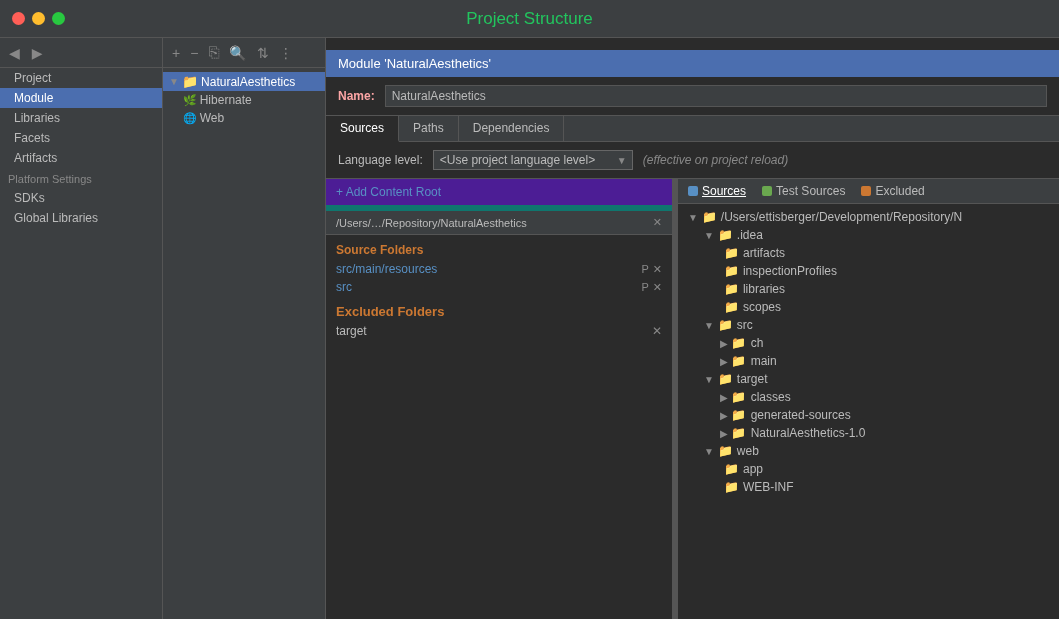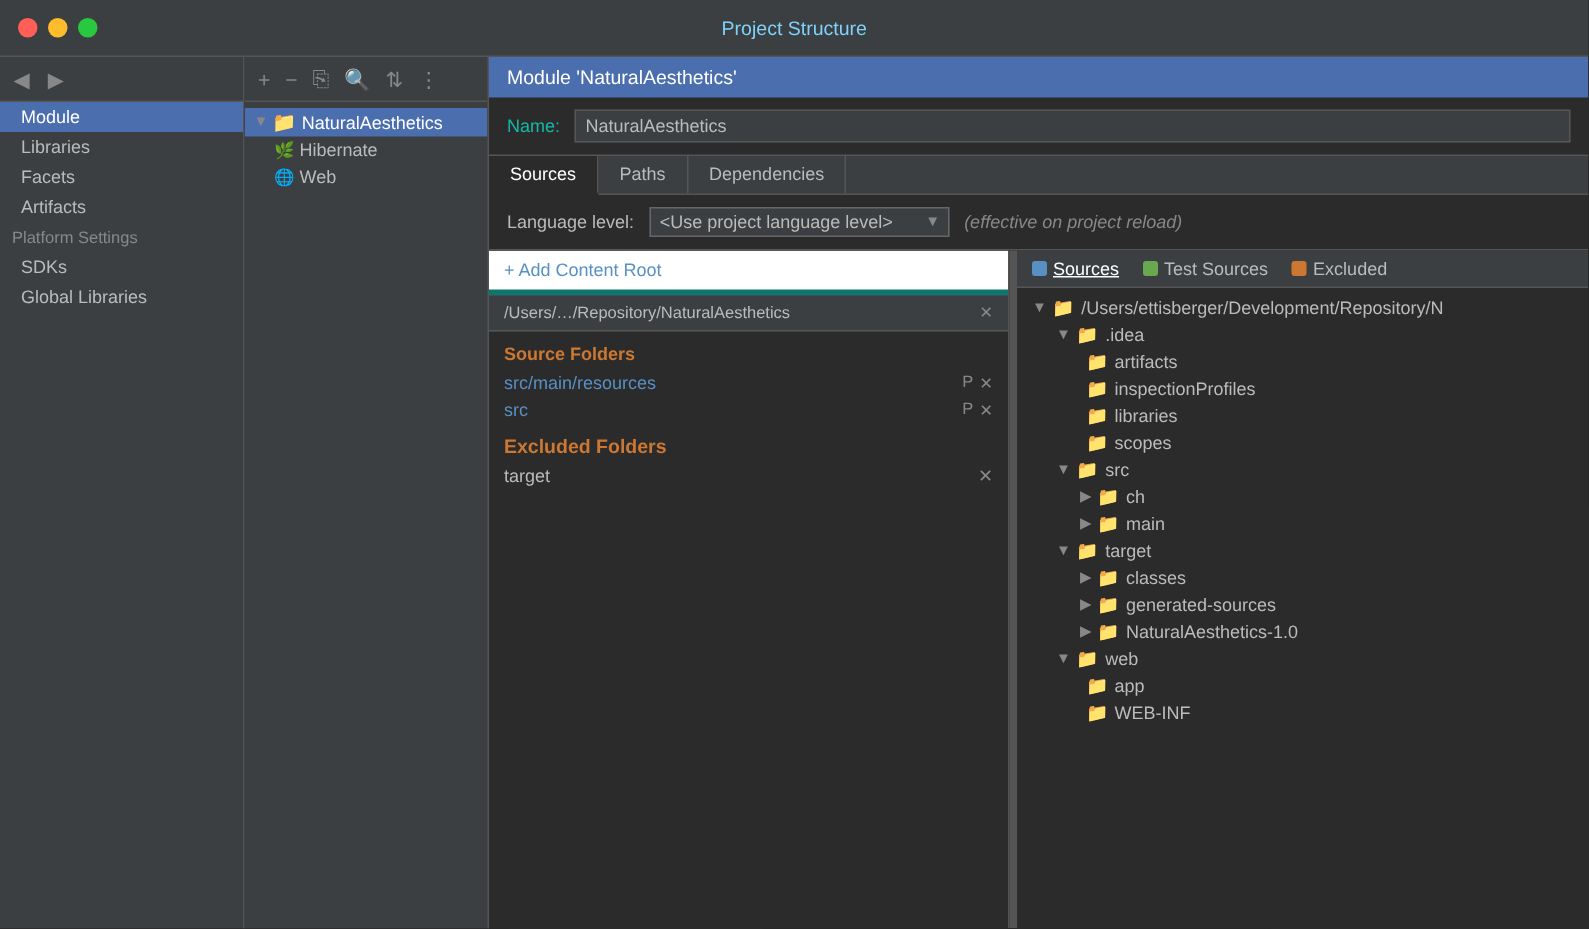--- a/index.html
+++ b/index.html
@@ -15,22 +15,22 @@
     .title-bar {
       background: #3c3f41;
       height: 38px;
       display: flex;
       align-items: center;
       justify-content: center;
       position: relative;
       border-bottom: 1px solid #555;
     }
     .title-bar-title {
-      color: #7dd3fc;
-      font-size: 13px;
+      color: #22c55e;
+      font-size: 17px;
     }
     .window-controls {
       position: absolute;
       left: 12px;
       display: flex;
       gap: 7px;
       align-items: center;
     }
     .wc { width: 13px; height: 13px; border-radius: 50%; }
     .wc-close { background: #ff5f57; }
@@ -126,31 +126,33 @@
       flex-direction: column;
       background: #2b2b2b;
       overflow: hidden;
     }
     .module-header {
       background: #4b6eaf;
       padding: 6px 12px;
       font-size: 13px;
       color: #ffffff;
       font-weight: 500;
+      margin-top: 12px;
     }
     .module-name-row {
       display: flex;
       align-items: center;
       padding: 8px 12px;
       gap: 10px;
       border-bottom: 1px solid #555;
     }
     .module-name-label {
-      color: #14b8a6;
-      font-size: 12px;
+      color: #fca5a5;
+      font-size: 12px;
+      font-weight: bold;
     }
     .module-name-input {
       flex: 1;
       background: #3c3f41;
       border: 1px solid #555;
       color: #bbbbbb;
       padding: 3px 6px;
       font-size: 12px;
       outline: none;
     }
@@ -234,22 +236,22 @@
       width: 347px;
       border-right: 1px solid #555;
       display: flex;
       flex-direction: column;
       overflow: hidden;
     }
     .roots-toolbar {
       display: flex;
       align-items: flex-start;
       padding: 6px 10px;
-      border-bottom: 4px solid #0f766e;
-      background: #ffffff;
+      border-bottom: 6px solid #0f766e;
+      background: #4c1d95;
     }
     .add-btn {
       color: #5890c4;
       cursor: pointer;
       font-size: 12px;
       display: flex;
       align-items: center;
       gap: 4px;
     }
     .roots-content {
@@ -359,20 +361,23 @@
   </div>
   <span class="title-bar-title">Project Structure</span>
 </div>
 
 <div class="main-layout">
 
   <div class="sidebar">
     <div class="sidebar-toolbar">
       <span class="sidebar-nav-btn">◀</span>
       <span class="sidebar-nav-btn">▶</span>
+    </div>
+    <div class="sidebar-item">
+      <span>Project</span>
     </div>
     <div class="sidebar-item active">
       <span>Module</span>
     </div>
     <div class="sidebar-item">
       <span>Libraries</span>
     </div>
     <div class="sidebar-item">
       <span>Facets</span>
     </div>

